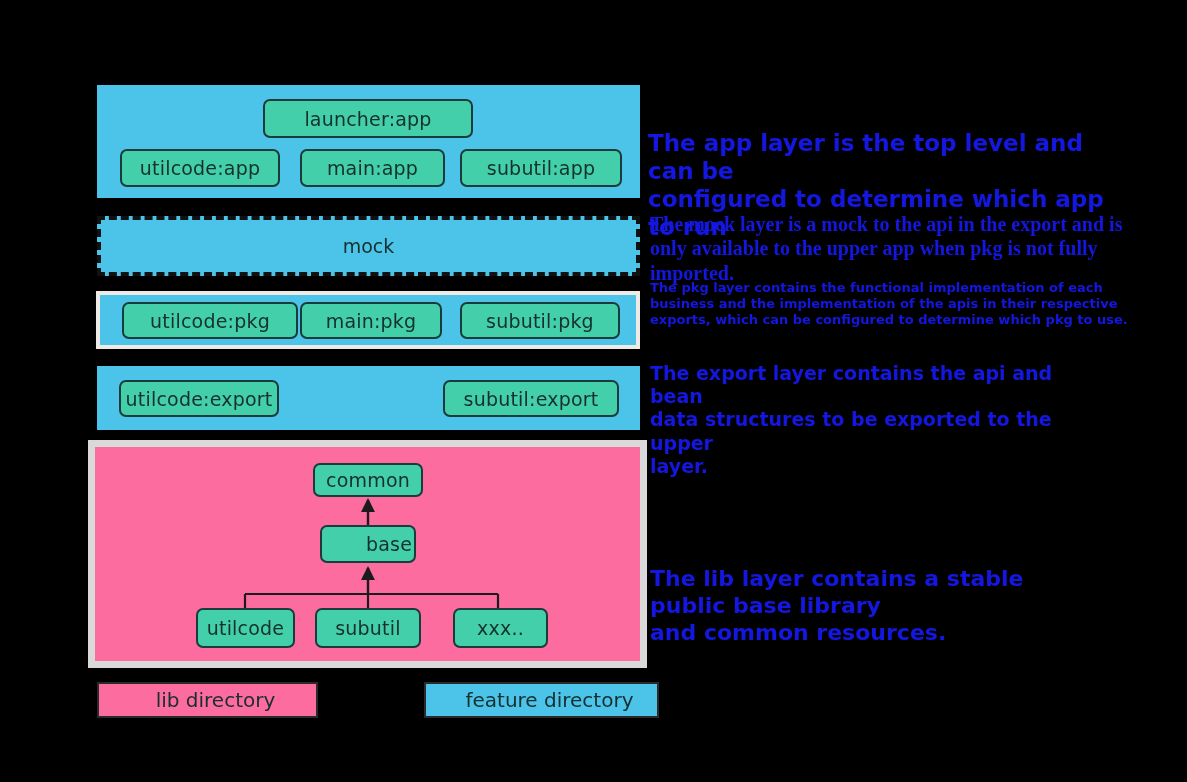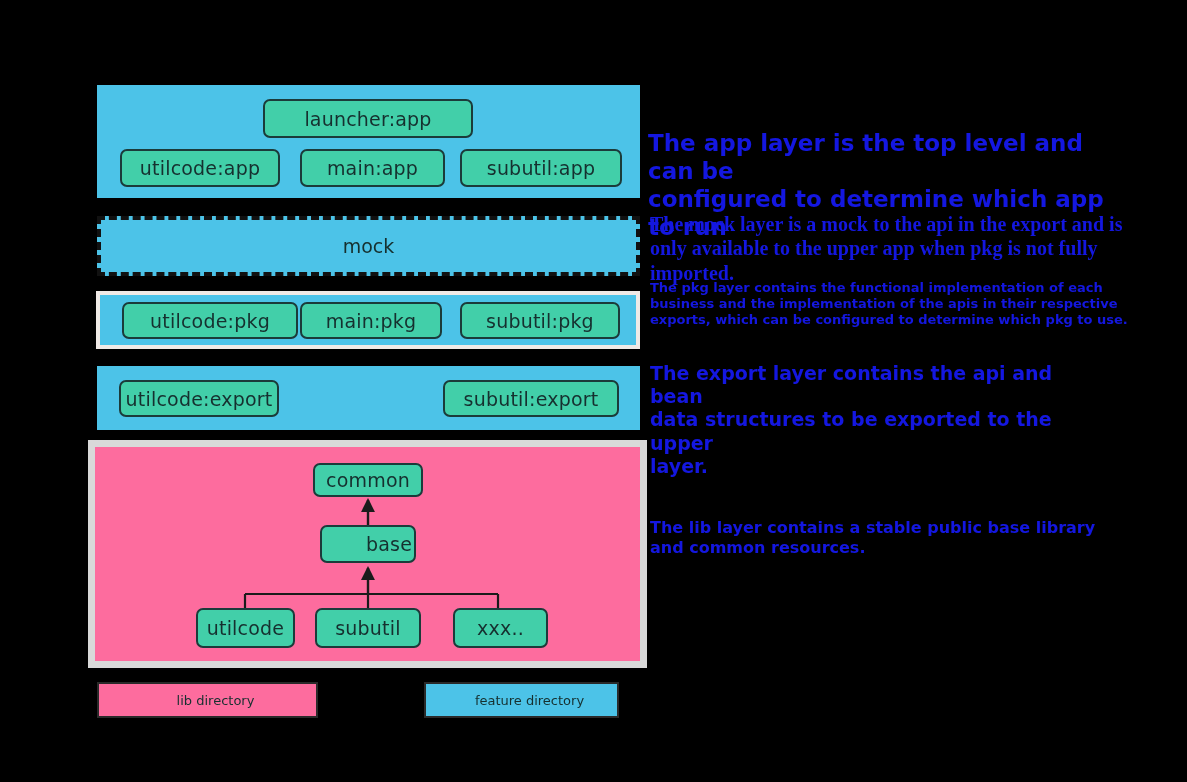--- a/index.html
+++ b/index.html
@@ -72,41 +72,41 @@
     pointer-events: none;
   }
 
   
   .legend-chip {
     position: absolute;
     box-sizing: border-box;
     display: flex;
     align-items: center;
     justify-content: center;
-    font-size: 13px;
+    font-size: 20px;
     color: #16302f;
     border: 2px solid #2a2a2a;
     padding-left: 16px;
   }
   .legend-lib { background: #fd6c9e; }
   .legend-feature { background: #4cc3e8; }
 
   
   .annotation {
     position: absolute;
     color: #1417e0;
     font-weight: bold;
     line-height: 1.22;
     white-space: pre-line;
   }
   .ann-app    { font-size: 23px; }
   .ann-mock   { font-size: 20px; font-family: Liberation Serif, serif; }
   .ann-pkg    { font-size: 13px; }
   .ann-export { font-size: 19px; }
-  .ann-lib    { font-size: 16px; }
+  .ann-lib    { font-size: 22px; margin-top: 48px; }
 
   
   #connectors {
     position: absolute;
     left: 0; top: 0;
     width: 1187px;
     height: 782px;
     pointer-events: none;
   }
 </style>
@@ -168,21 +168,21 @@
 
   <div class="node" style="left:315px; top:608px; width:106px; height:40px;">subutil</div>
 
   <div class="node" style="left:453px; top:608px; width:95px; height:40px;">xxx..</div>
 
   <div class="annotation ann-lib" style="left:650px; top:518px; width:450px;">The lib layer contains a stable public base library
 and common resources.</div>
 
   <div class="legend-chip legend-lib" style="left:97px; top:682px; width:221px; height:36px;">lib directory</div>
 
-  <div class="legend-chip legend-feature" style="left:424px; top:682px; width:195px; height:36px;">feature directory</div>
+  <div class="legend-chip legend-feature" style="left:424px; top:682px; width:235px; height:36px;">feature directory</div>
 
   <svg id="connectors" viewBox="0 0 1187 782">
     <defs>
       <marker id="arrowhead" markerWidth="9" markerHeight="9" refX="5.2" refY="3" orient="auto" markerUnits="strokeWidth">
         <path d="M0,0 L0,6 L6,3 z" fill="#1b1b1b"></path>
       </marker>
     </defs>
 
     <line x1="368" y1="525" x2="368" y2="500" stroke="#1b1b1b" stroke-width="2.4" marker-end="url(#arrowhead)"></line>
 

